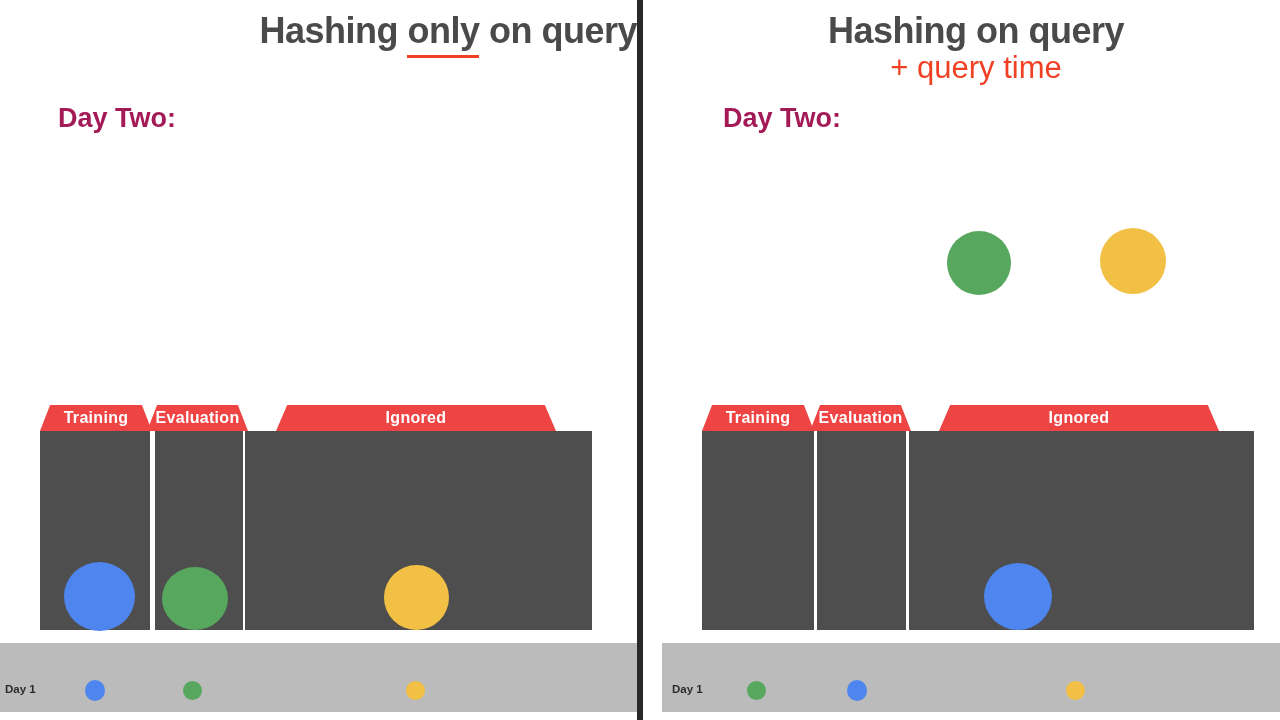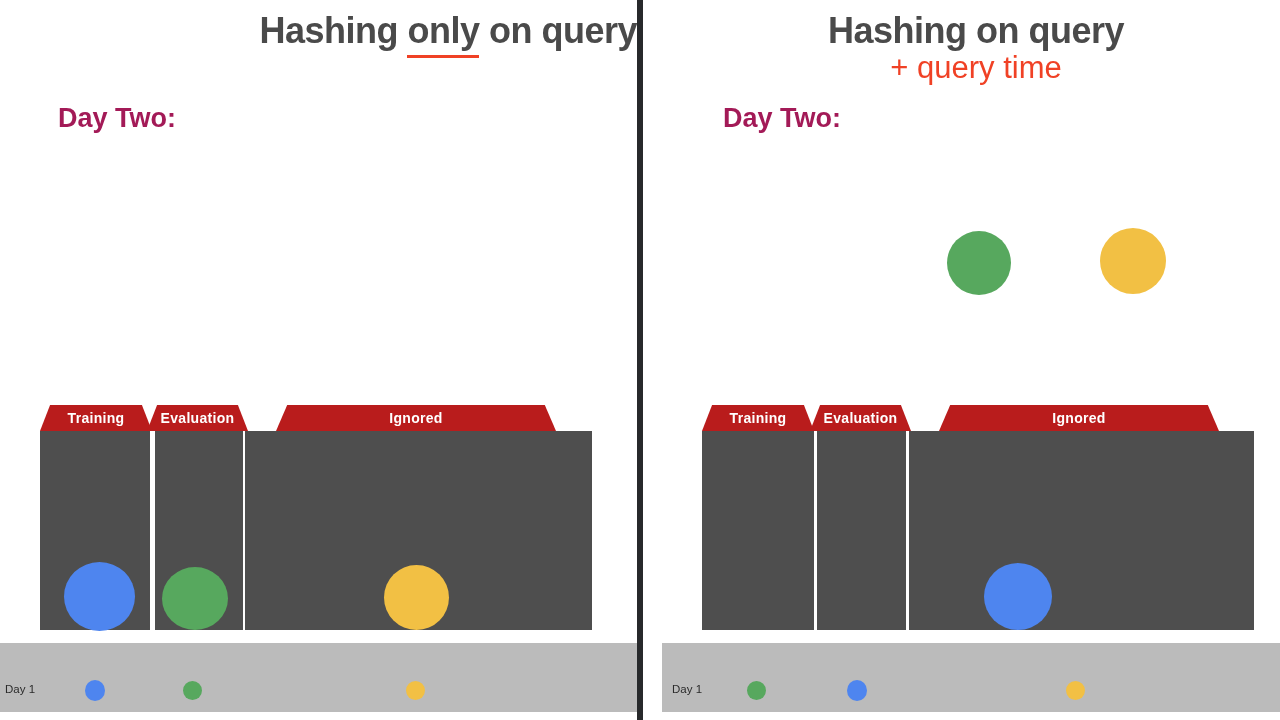--- a/index.html
+++ b/index.html
@@ -80,23 +80,23 @@
     color: #a31a57;
     font-weight: bold;
     font-size: 27px;
     white-space: nowrap;
     margin-left: 48px;
   }
 
   
   .funnel {
     position: absolute;
-    background: #b91c1c;
+    background: #ef4444;
     color: #ffffff;
-    font-size: 14px;
+    font-size: 16px;
     font-weight: bold;
     letter-spacing: 0.3px;
     display: flex;
     align-items: center;
     justify-content: center;
     box-sizing: border-box;
   }
   .funnel-label { pointer-events: none; }
 
   
@@ -113,21 +113,21 @@
 
   
   .timeline {
     position: absolute;
     background: #bbbbbb;
   }
   .timeline-label {
     position: absolute;
     font-size: 11.5px;
     color: #2b2b2b;
-    font-weight: normal;
+    font-weight: bold;
     white-space: nowrap;
   }
   .dot {
     position: absolute;
     border-radius: 50%;
   }
 </style>
 </head>
 <body>
 

